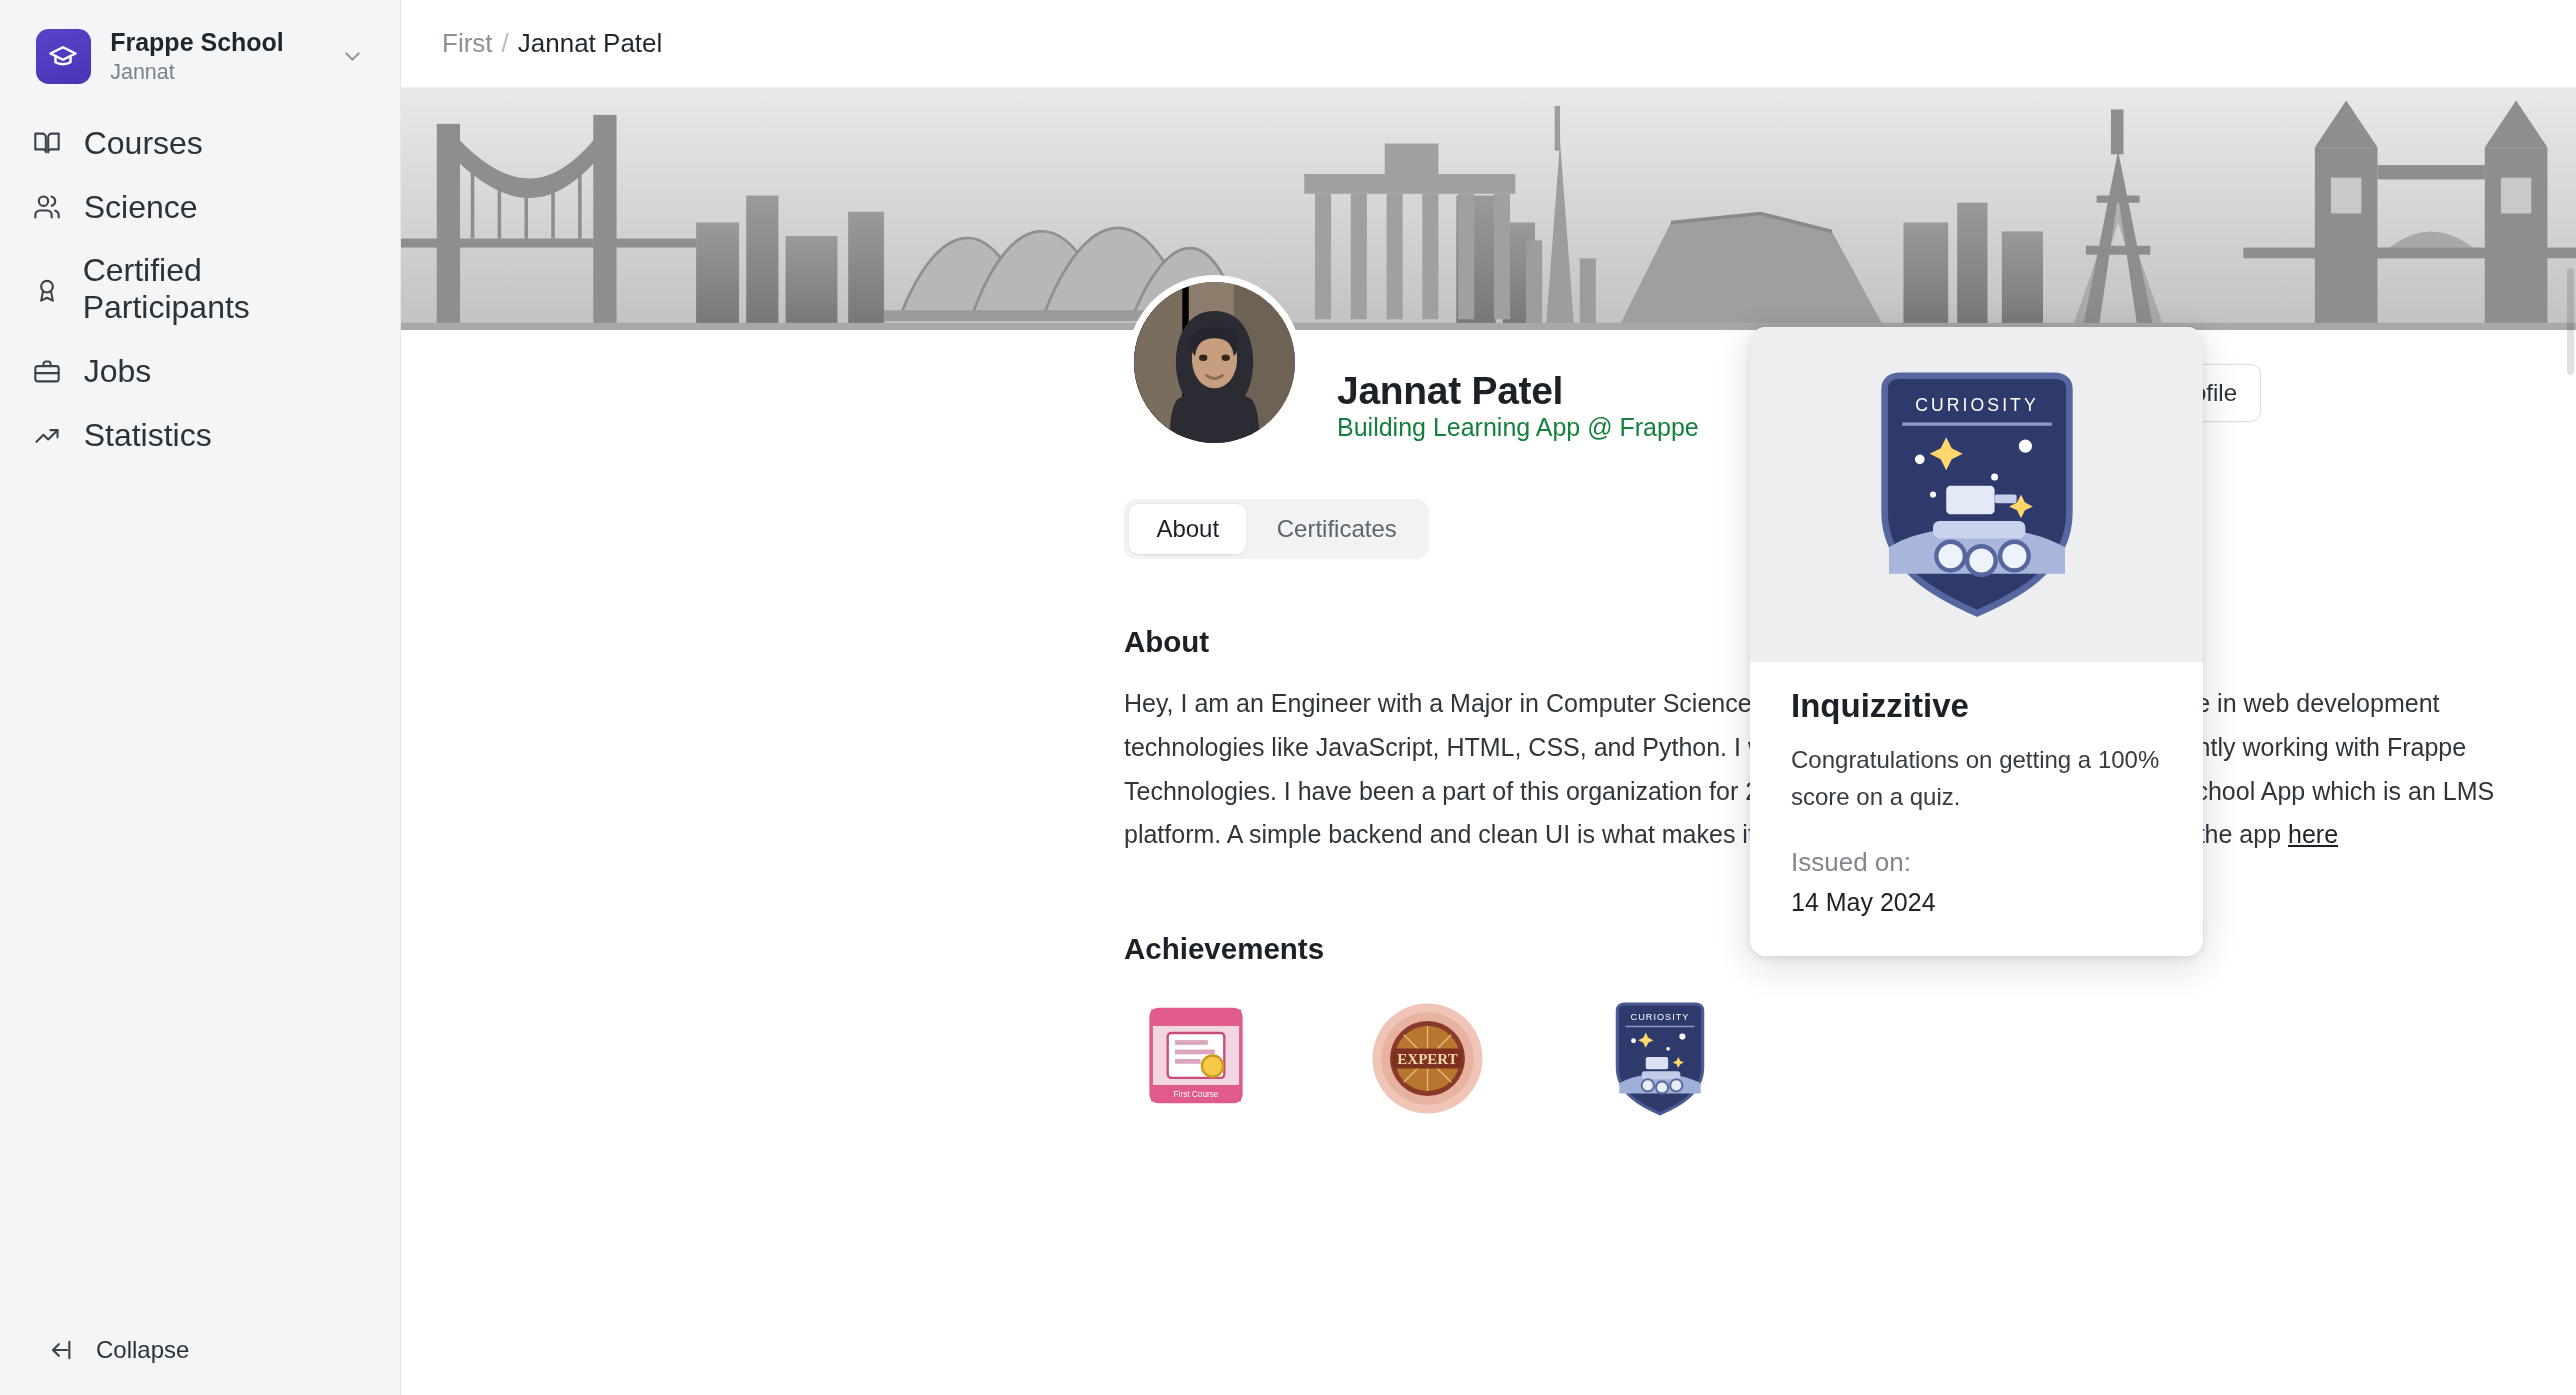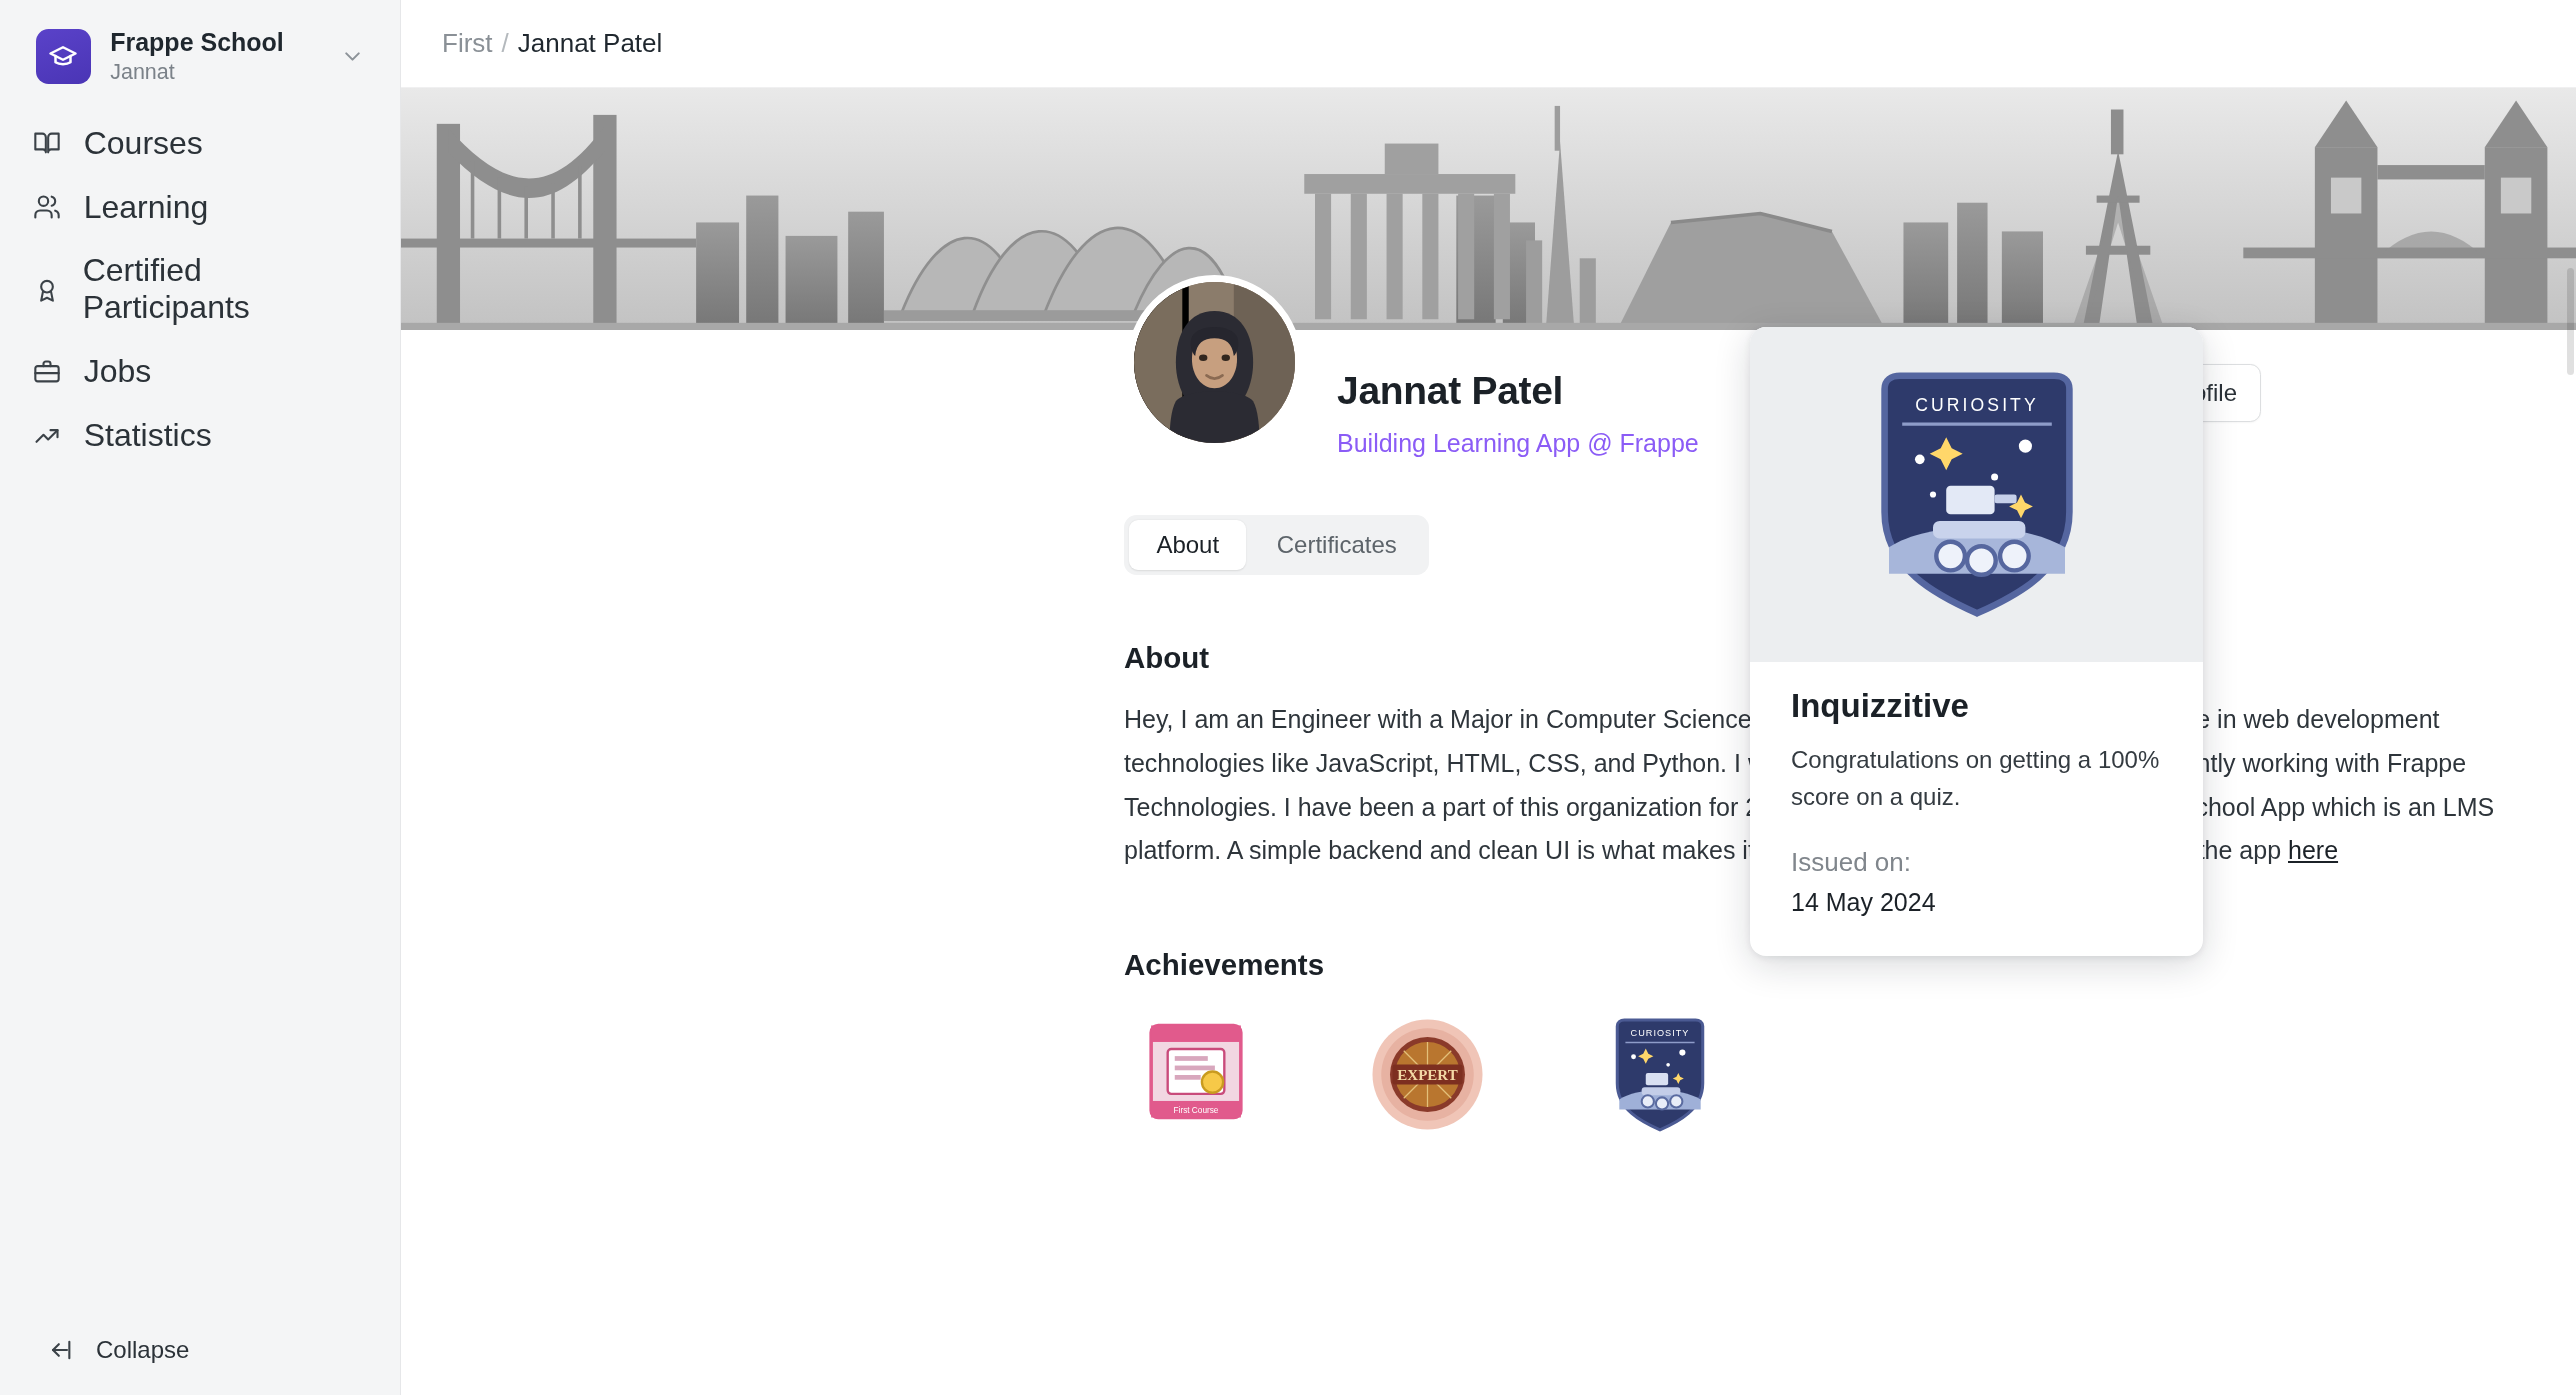--- a/index.html
+++ b/index.html
@@ -111,21 +111,21 @@
     overflow: hidden;
     background: #7d6a58;
   }
   .avatar-wrap svg { display: block; width: 100%; height: 100%; }
 
   .identity {
     padding-top: 39px;
     padding-left: 936px;
   }
   .person-name { font-size: 39px; font-weight: 600; color: #1b2127; letter-spacing: -0.3px; }
-  .person-tag { font-size: 25px; color: #8b5cf6; margin-top: 16px; }
+  .person-tag { font-size: 25px; color: #15803d; margin-top: 0; }
 
   .edit-profile {
     position: absolute;
     right: 315px;
     top: 34px;
     display: flex; align-items: center; gap: 12.5px;
     border: 0.9px solid #dcdee0;
     border-radius: 10.7px;
     background: #fff;
     padding: 12.5px 23px;
@@ -243,21 +243,21 @@
 
       <div class="nav-item">
         <span class="nav-icon">
           <svg width="28" height="28" viewBox="0 0 24 24" fill="none" stroke="#3b4248" stroke-width="1.8" stroke-linecap="round" stroke-linejoin="round">
             <path d="M16 21v-2a4 4 0 0 0-4-4H6a4 4 0 0 0-4 4v2"></path>
               <circle cx="9" cy="7" r="4"></circle>
               <path d="M22 21v-2a4 4 0 0 0-3-3.87"></path>
               <path d="M16 3.13a4 4 0 0 1 0 7.75"></path>
           </svg>
         </span>
-        <span>Learning</span>
+        <span>Science</span>
       </div>
 
       <div class="nav-item">
         <span class="nav-icon">
           <svg width="28" height="28" viewBox="0 0 24 24" fill="none" stroke="#3b4248" stroke-width="1.8" stroke-linecap="round" stroke-linejoin="round">
             <circle cx="12" cy="10" r="5"></circle>
               <path d="M8.5 14.5L7 22l5-2.5L17 22l-1.5-7.5"></path>
           </svg>
         </span>
         <span>Certified Participants</span>

